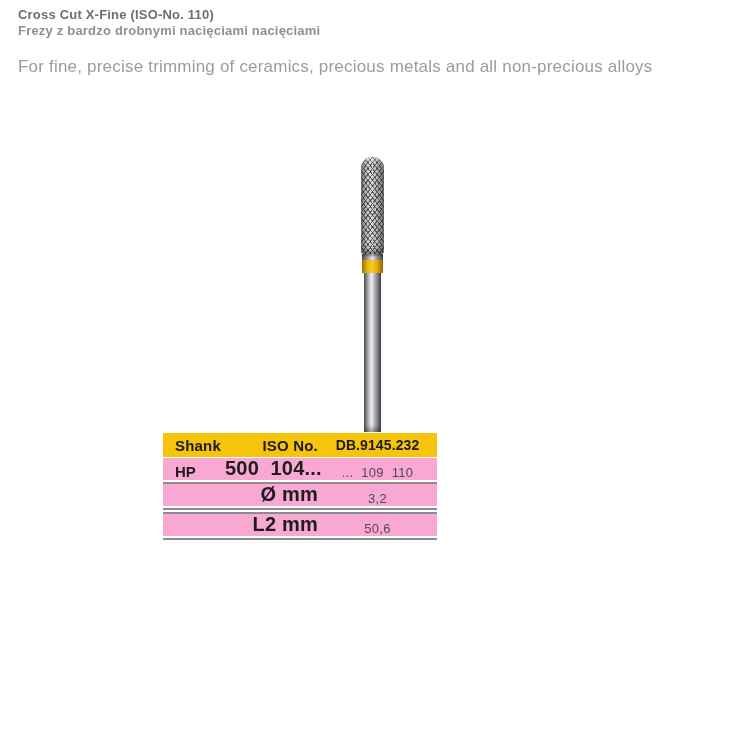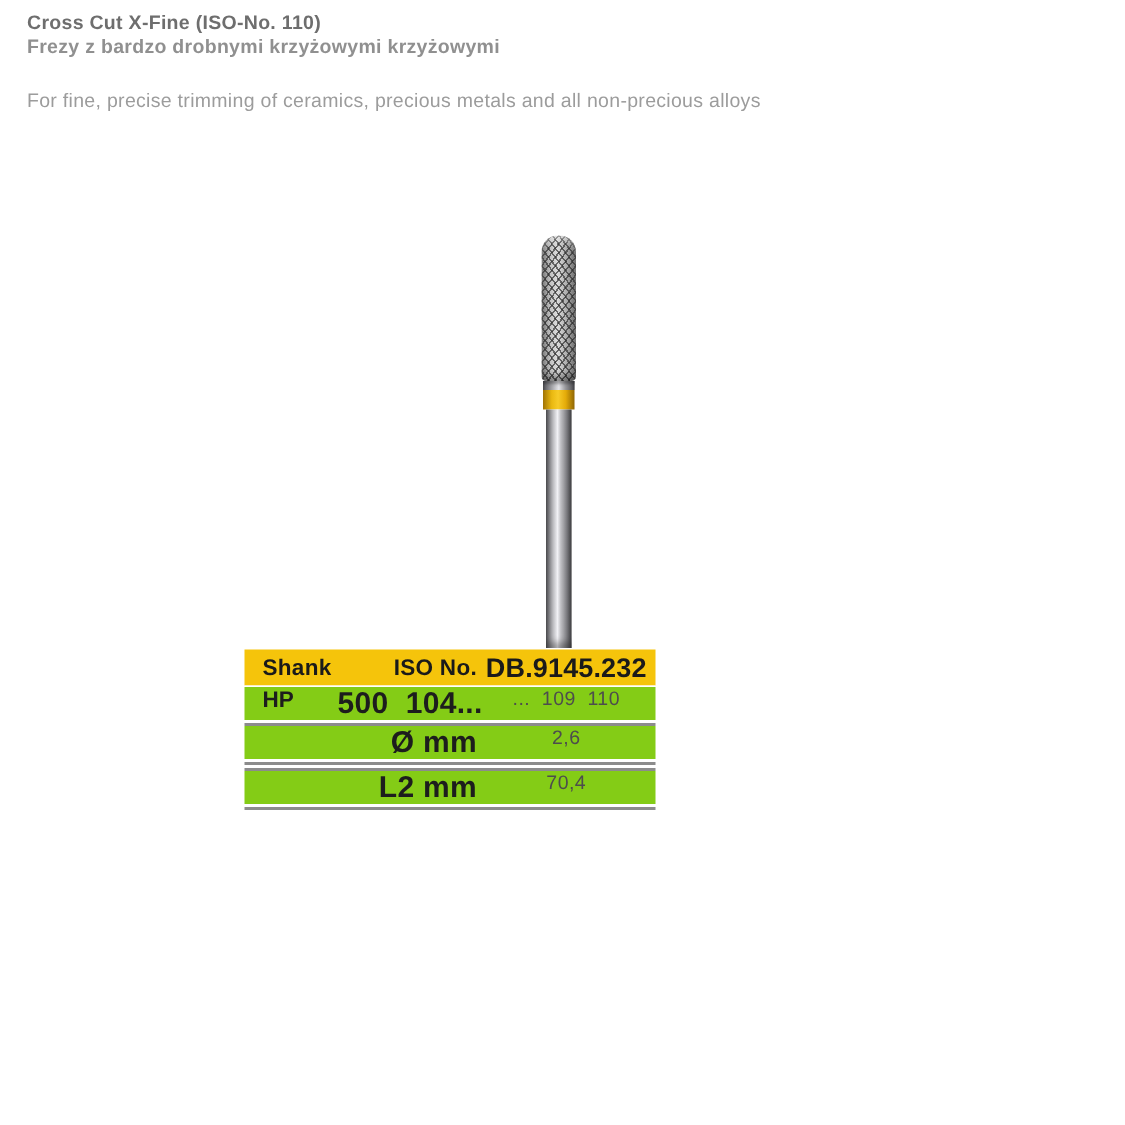--- a/index.html
+++ b/index.html
@@ -7,21 +7,21 @@
   body { font-family:"Liberation Sans", sans-serif; }
   .canvas {
     position:relative; width:737px; height:750px; background:#ffffff; overflow:hidden;
   }
 
   
   .text-block { position:absolute; left:18px; top:7px; }
   .title-en { font-size:13px; font-weight:700; color:#6e6e6e; line-height:15px; letter-spacing:.2px; }
   .title-pl { font-size:13px; font-weight:700; color:#909090; line-height:15px; letter-spacing:.2px; margin-top:1px; }
   .desc { margin-top:21px; }
-  .desc-line { font-size:13px; font-weight:400; color:#9c9c9c; line-height:15.5px; letter-spacing:.2px; }
+  .desc-line { font-size:17px; font-weight:400; color:#9c9c9c; line-height:15.5px; letter-spacing:.2px; }
 
   
   .bur { position:absolute; left:361px; top:157px; width:23px;
          display:flex; flex-direction:column; align-items:center; }
   .bur-head {
     width:23px; height:97px;
     border-radius:11px 11px 3px 3px;
     background:
       repeating-linear-gradient(52deg,  rgba(45,45,45,.65) 0 1px, rgba(255,255,255,0) 1px 3.6px),
       repeating-linear-gradient(-52deg, rgba(45,45,45,.65) 0 1px, rgba(255,255,255,0) 1px 3.6px),
@@ -44,41 +44,41 @@
   }
 
   
   .spec-table { position:absolute; left:163px; top:433px; width:274px; }
   .t-header {
     height:24px; background:#f5c40b;
     display:flex; align-items:center;
   }
   .t-gap1 { height:1px; background:#ffffff; }
   .t-row {
-    height:22px; background:#84cc16;
-    display:flex; align-items:flex-start;
+    height:22px; background:#f9a8d4;
+    display:flex; align-items:flex-end;
   }
   .t-sep { height:4px; background:#ffffff; border-bottom:2px solid #8c8c8c; }
   .c1 { width:62px; padding-left:12px; text-align:left; }
   .c2 { width:93px; text-align:right; white-space:pre; }
   .c3 { flex:1; text-align:center; white-space:pre; }
   .t-header .c1, .t-header .c2 { font-size:15px; font-weight:700; color:#1a1a1a; letter-spacing:.2px; }
-  .t-header .c3 { font-size:18px; font-weight:700; color:#1a1a1a; letter-spacing:.1px; }
+  .t-header .c3 { font-size:14px; font-weight:700; color:#1a1a1a; letter-spacing:.1px; }
   .t-row .c1 { font-size:15px; font-weight:700; color:#1d1d1d; }
   .t-row .c2 { font-size:20px; font-weight:700; color:#1d1d1d; letter-spacing:.2px; }
   .t-row .c3 { font-size:13px; font-weight:400; color:#4d4d4d; letter-spacing:.3px; }
 </style>
 </head>
 <body>
 
 <div class="canvas">
 
   <div class="text-block">
     <div class="title-en">Cross Cut X-Fine (ISO-No. 110)</div>
-    <div class="title-pl">Frezy z bardzo drobnymi krzyżowymi krzyżowymi</div>
+    <div class="title-pl">Frezy z bardzo drobnymi nacięciami nacięciami</div>
     <div class="desc">
       <div class="desc-line">For fine, precise trimming of ceramics, precious metals and all non-precious alloys</div>
     </div>
   </div>
 
   <div class="bur">
     <div class="bur-head"></div>
     <div class="bur-neck"></div>
     <div class="bur-band"></div>
     <div class="bur-shank"></div>
@@ -98,31 +98,31 @@
       <div class="c1">HP</div>
       <div class="c2">500  104...</div>
       <div class="c3">...  109  110</div>
     </div>
 
     <div class="t-sep"></div>
 
     <div class="t-row">
       <div class="c1"></div>
       <div class="c2">Ø mm</div>
-      <div class="c3">2,6</div>
+      <div class="c3">3,2</div>
     </div>
 
     <div class="t-sep"></div>
 
 
     <div class="t-sep"></div>
 
     <div class="t-row">
       <div class="c1"></div>
       <div class="c2">L2 mm</div>
-      <div class="c3">70,4</div>
+      <div class="c3">50,6</div>
     </div>
 
     <div class="t-sep"></div>
 
   </div>
 
 </div>
 
 </body></html>

